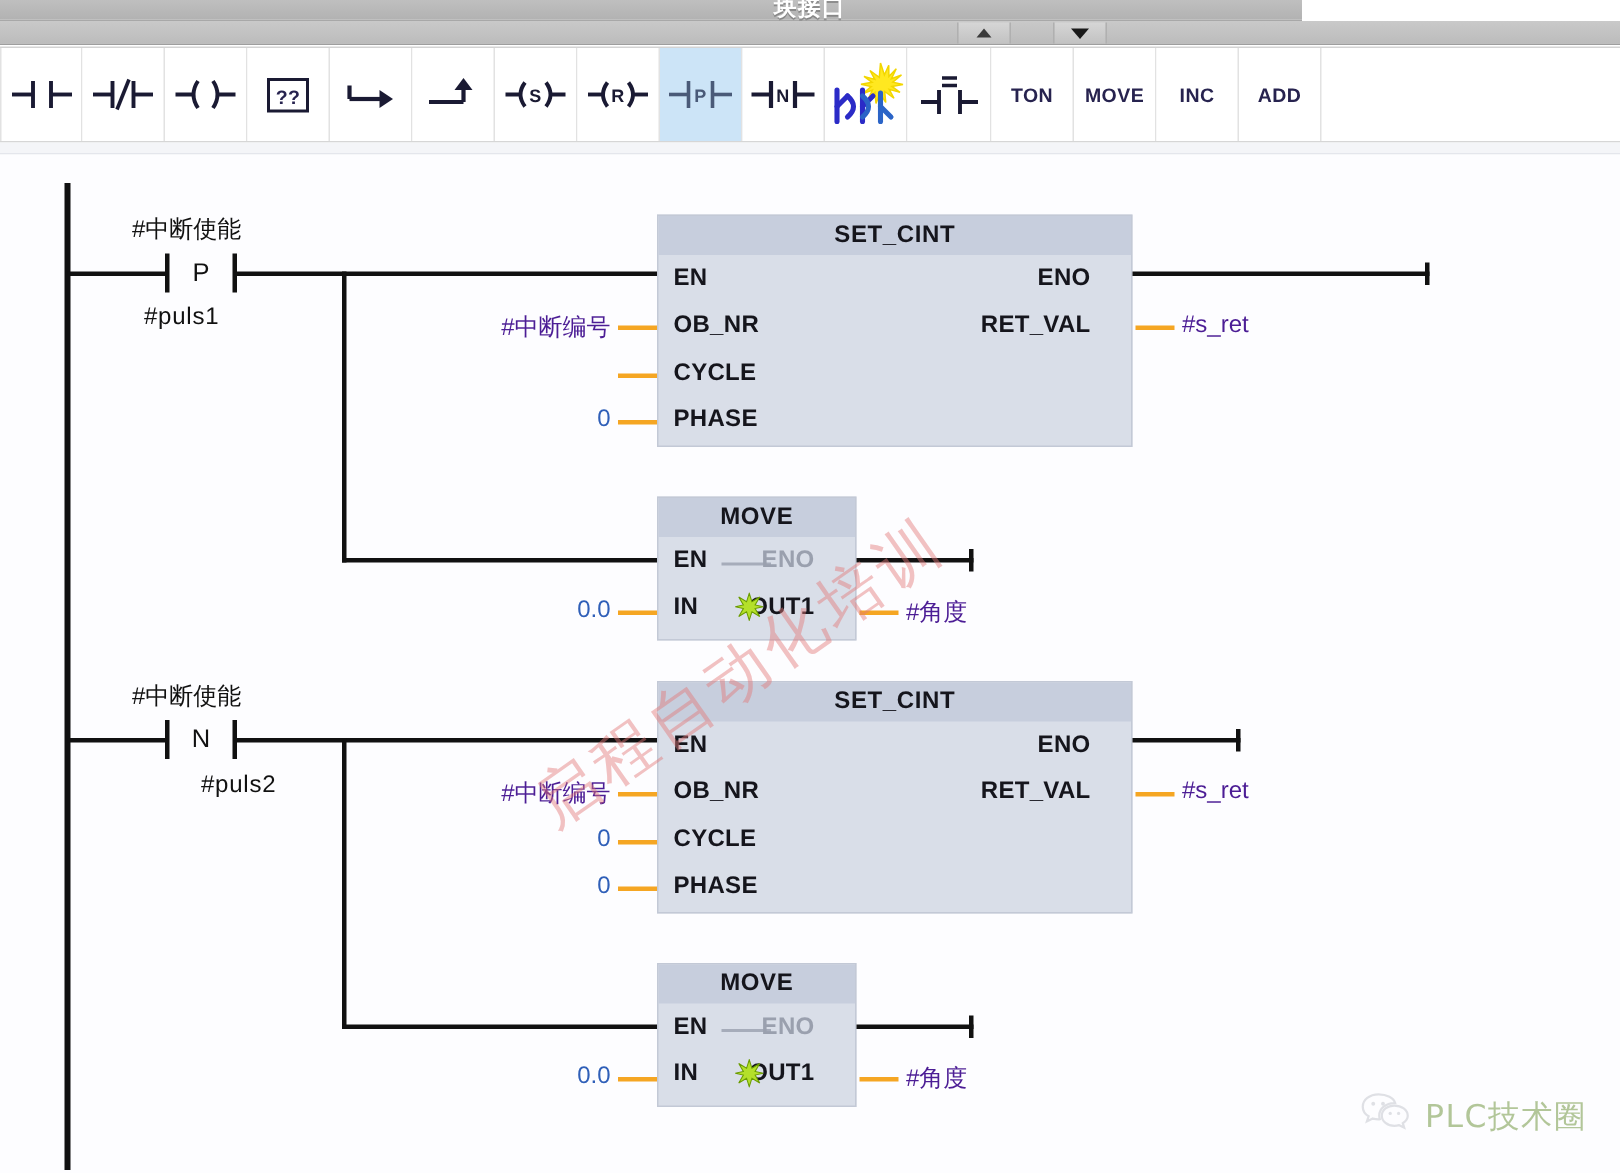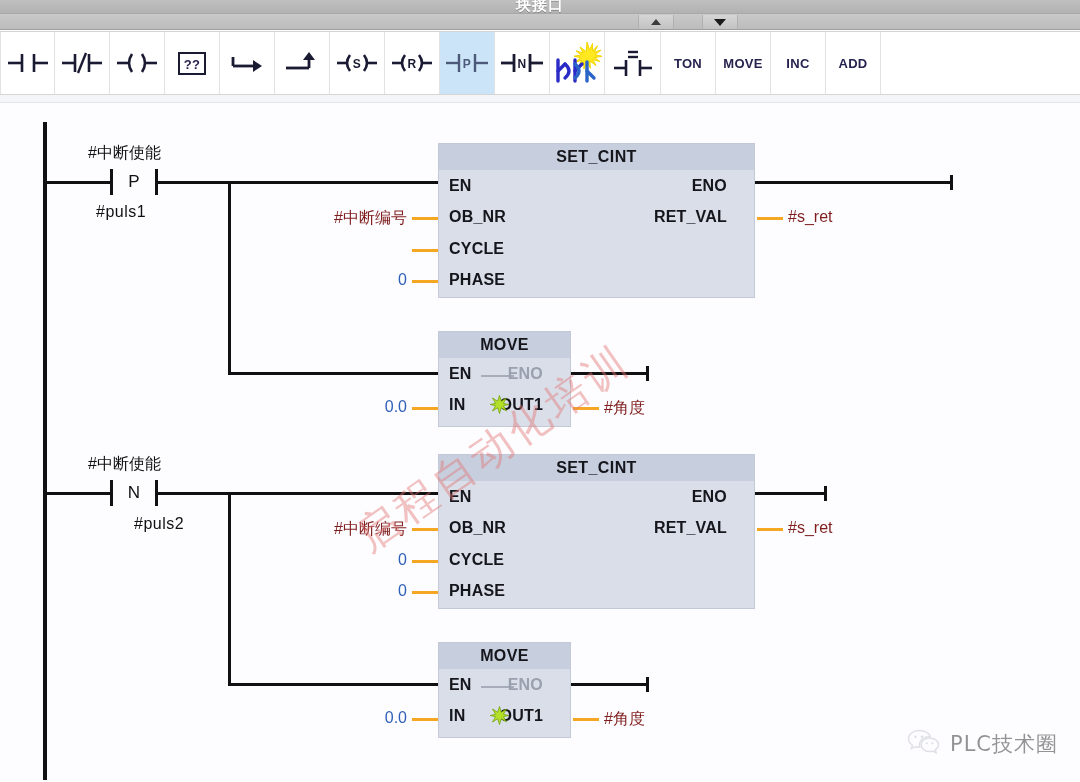--- a/index.html
+++ b/index.html
@@ -12,21 +12,21 @@
   }
   #app {
     position: relative;
     width: 1080px; height: 782px;
     background: #ffffff;
     overflow: hidden;
   }
 
   
   .titlebar {
-    position: absolute; left: 0; top: 0; width: 1080px; height: 14px;
+    position: absolute; left: 0; top: 0; width: 868px; height: 14px;
     background: linear-gradient(#bfbfbf, #b2b2b2);
     border-bottom: 1px solid #a8a8a8;
   }
   .titlebar-text {
     position: absolute; left: 0; top: -4px; width: 1080px;
     text-align: center;
     font-size: 15px; font-weight: bold; color: #ffffff;
     letter-spacing: 1px;
     text-shadow: 0 1px 0 rgba(0,0,0,.25);
     white-space: nowrap;
@@ -138,21 +138,21 @@
     position: absolute; font-size: 16px; color: #15151c; font-weight: bold;
     white-space: nowrap; letter-spacing: .2px;
   }
   .pin.dim { color: #9aa0ae; font-weight: bold; }
   .pin.left { left: 10px; }
   .pin.right { right: 27px; }
   .enoline { position: absolute; height: 2px; background: #a6acba; }
 
   .operand {
     position: absolute; white-space: nowrap;
-    font-size: 16px; color: #7f1d1d; text-align: right;
+    font-size: 16px; color: #4c1d95; text-align: right;
     font-family: "Liberation Sans", "DejaVu Sans", sans-serif;
   }
   .operand.num { color: #2f5fb8; }
   .operand.left-al { text-align: left; }
 
   .starburst { position: absolute; }
 
   
   .wm-diag {
     position: absolute;
@@ -167,21 +167,21 @@
     pointer-events: none;
     user-select: none;
   }
   .wm-corner {
     position: absolute; right: 22px; bottom: 22px;
     display: flex; align-items: center; gap: 9px;
     opacity: .42;
     pointer-events: none; user-select: none;
   }
   .wm-corner .wm-text {
-    font-size: 21px; color: #000000; letter-spacing: 1px;
+    font-size: 21px; color: #4d7c0f; letter-spacing: 1px;
     font-family: "DejaVu Sans", sans-serif;
   }
 </style>
 </head>
 <body>
 
 <div id="app">
 
   <div class="titlebar">
     <div class="titlebar-text">块接口</div>

